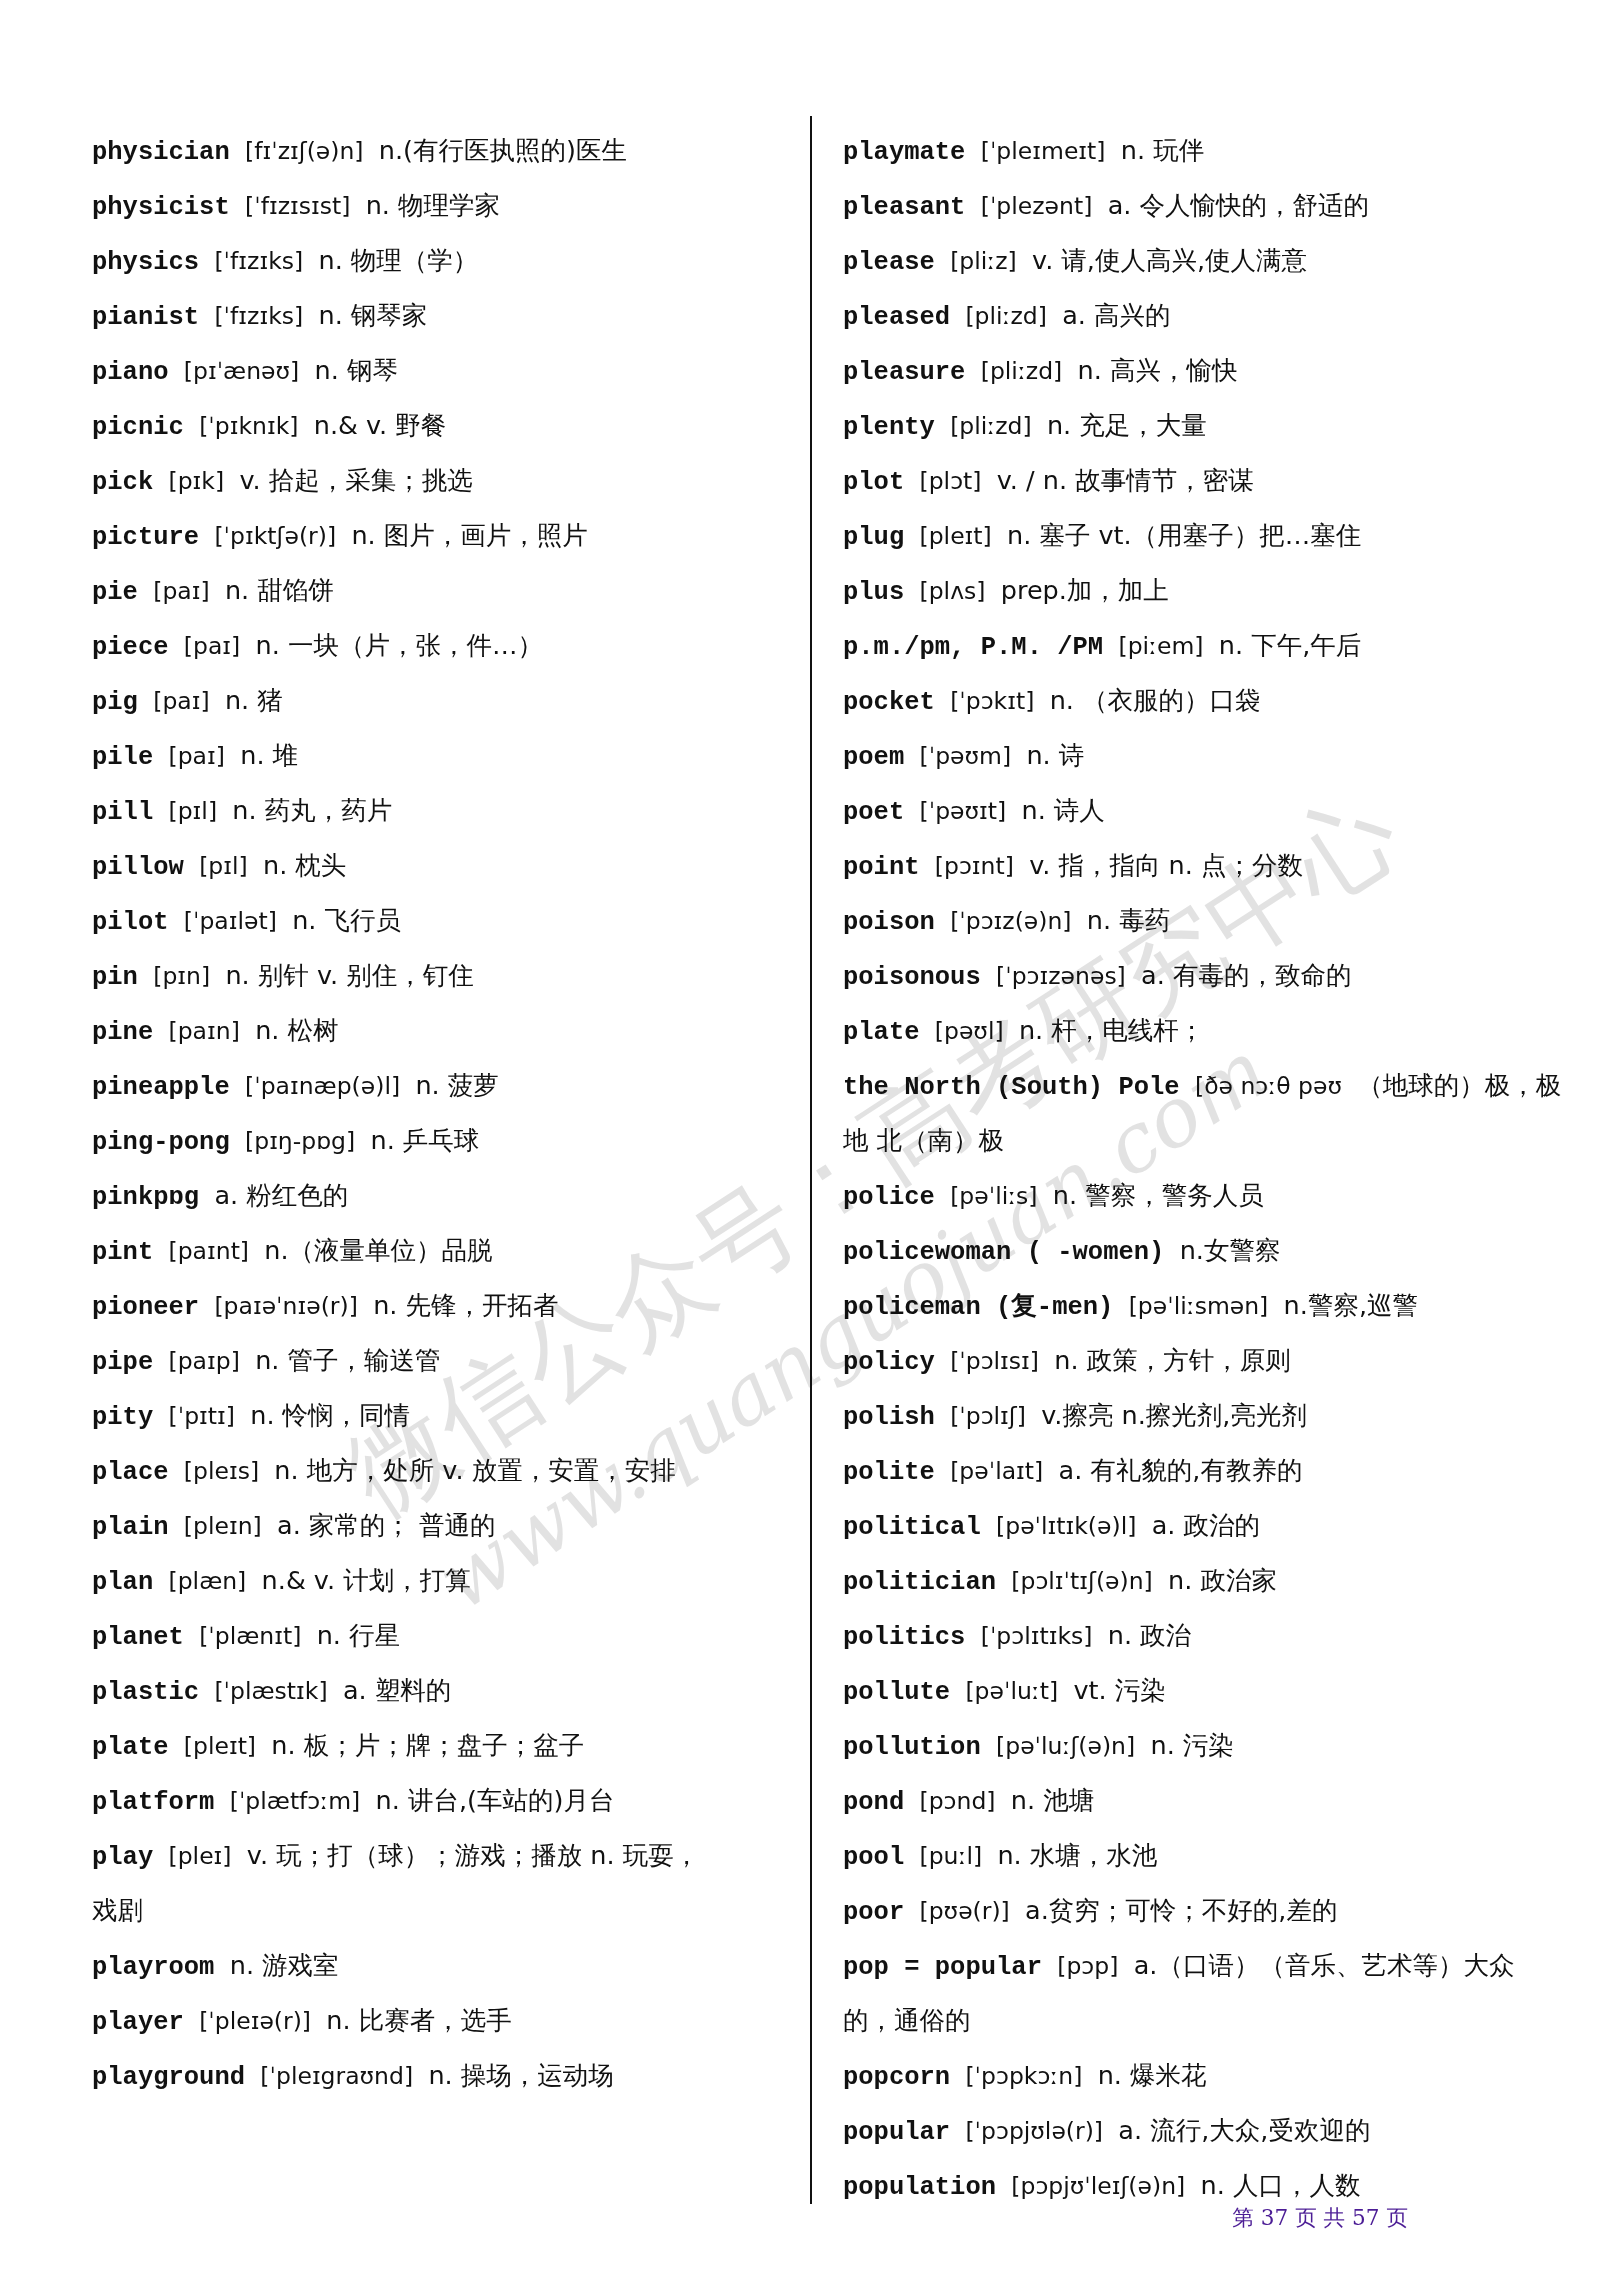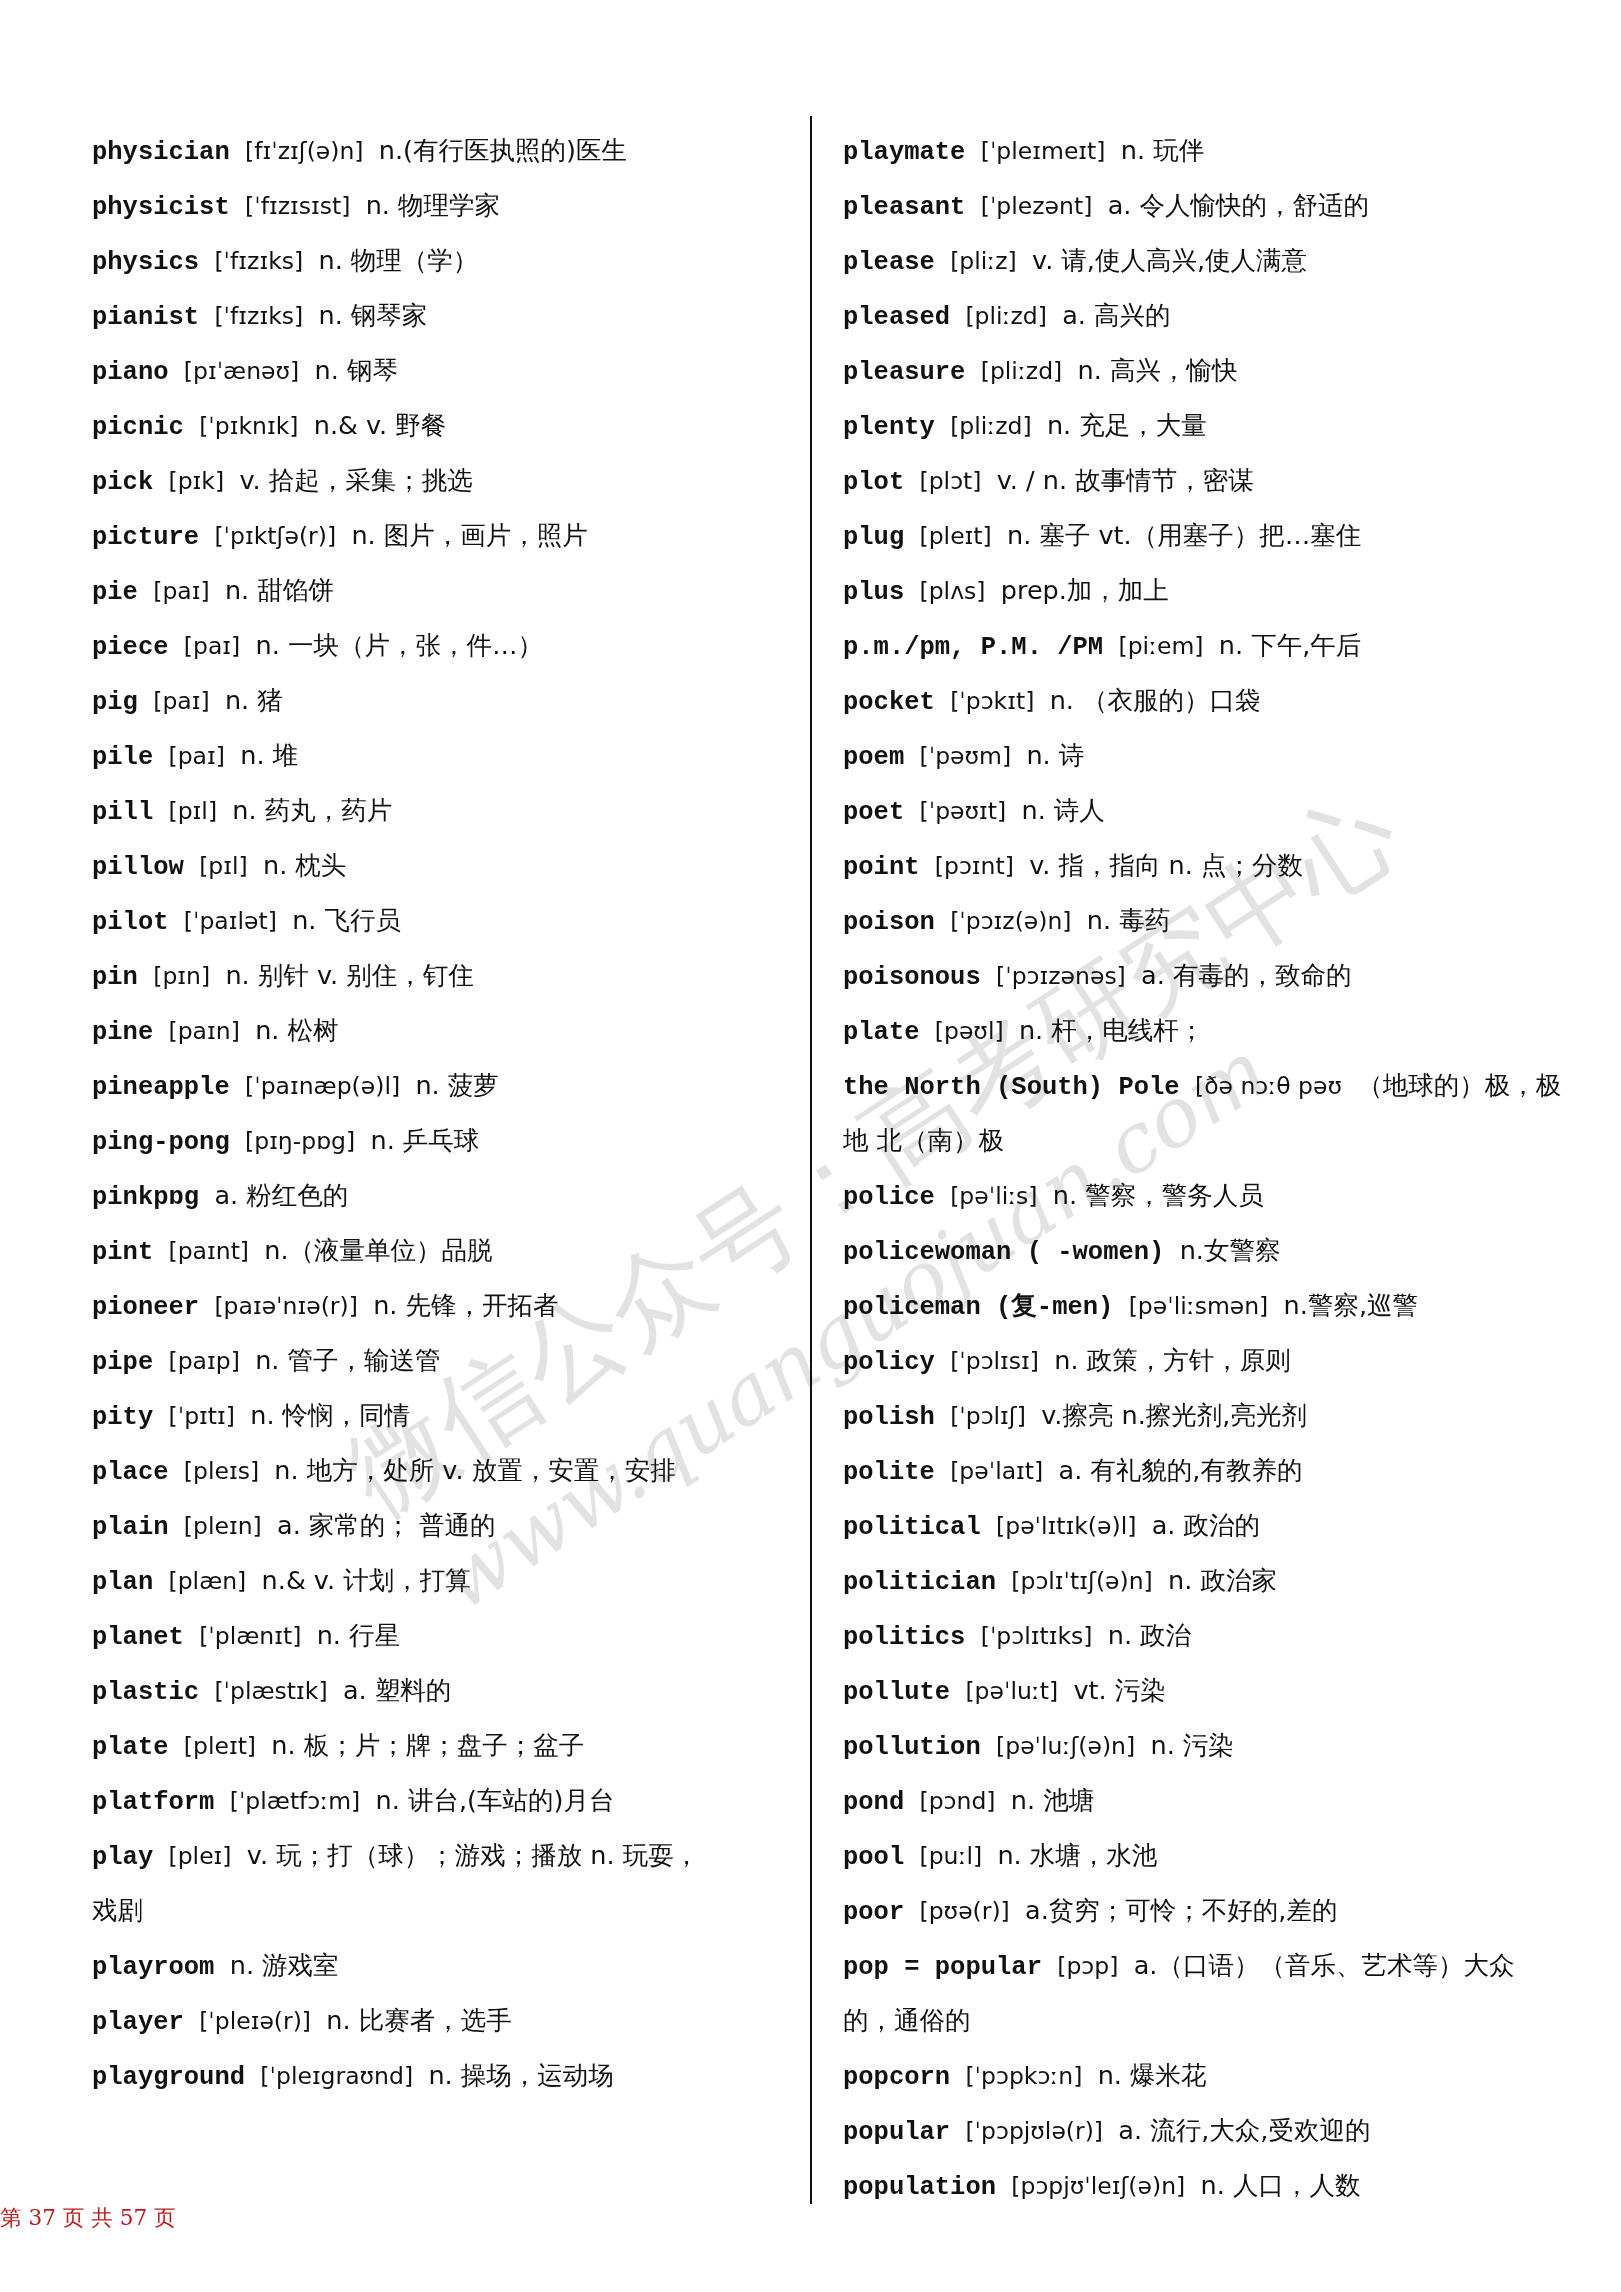--- a/index.html
+++ b/index.html
@@ -8,22 +8,22 @@
   .page { position: absolute; left: 0; top: 0; width: 1621px; height: 2293px; }
   .col { position: absolute; top: 123px; }
   .col-left { left: 92px; width: 725px; }
   .col-right { left: 843px; width: 725px; }
   .entry { height: 55px; line-height: 55px; font-size: 25.5px; white-space: nowrap;
            letter-spacing: 0px; }
   .word { font-weight: bold; }
   .ipa { font-family: "DejaVu Sans", sans-serif; font-size: 23.5px; }
   .def { font-family: "DejaVu Sans", sans-serif; font-size: 25.5px; }
   .divider { position: absolute; left: 810px; top: 116px; width: 2px; height: 2088px; background: #111; }
-  .footer { position: absolute; top: 2203px; left: 0; width: 1408px; text-align: left;
-            font-family: "DejaVu Serif", serif; font-size: 21.6px; color: #b91c1c; }
+  .footer { position: absolute; top: 2203px; left: 0; width: 1408px; text-align: right;
+            font-family: "DejaVu Serif", serif; font-size: 21.6px; color: #4c1d95; }
   .watermark { position: absolute; pointer-events: none; color: rgba(150,150,150,0.28);
                font-family: "DejaVu Serif", serif; white-space: nowrap;
                transform-origin: left top; }
   .wm1 { left: 323px; top: 1431px; font-size: 102px; transform: rotate(-33deg); }
   .wm2 { left: 421px; top: 1549px; font-size: 82px; transform: rotate(-33deg); font-style: italic; }
 </style>
 </head>
 <body>
 
 <div class="page">

